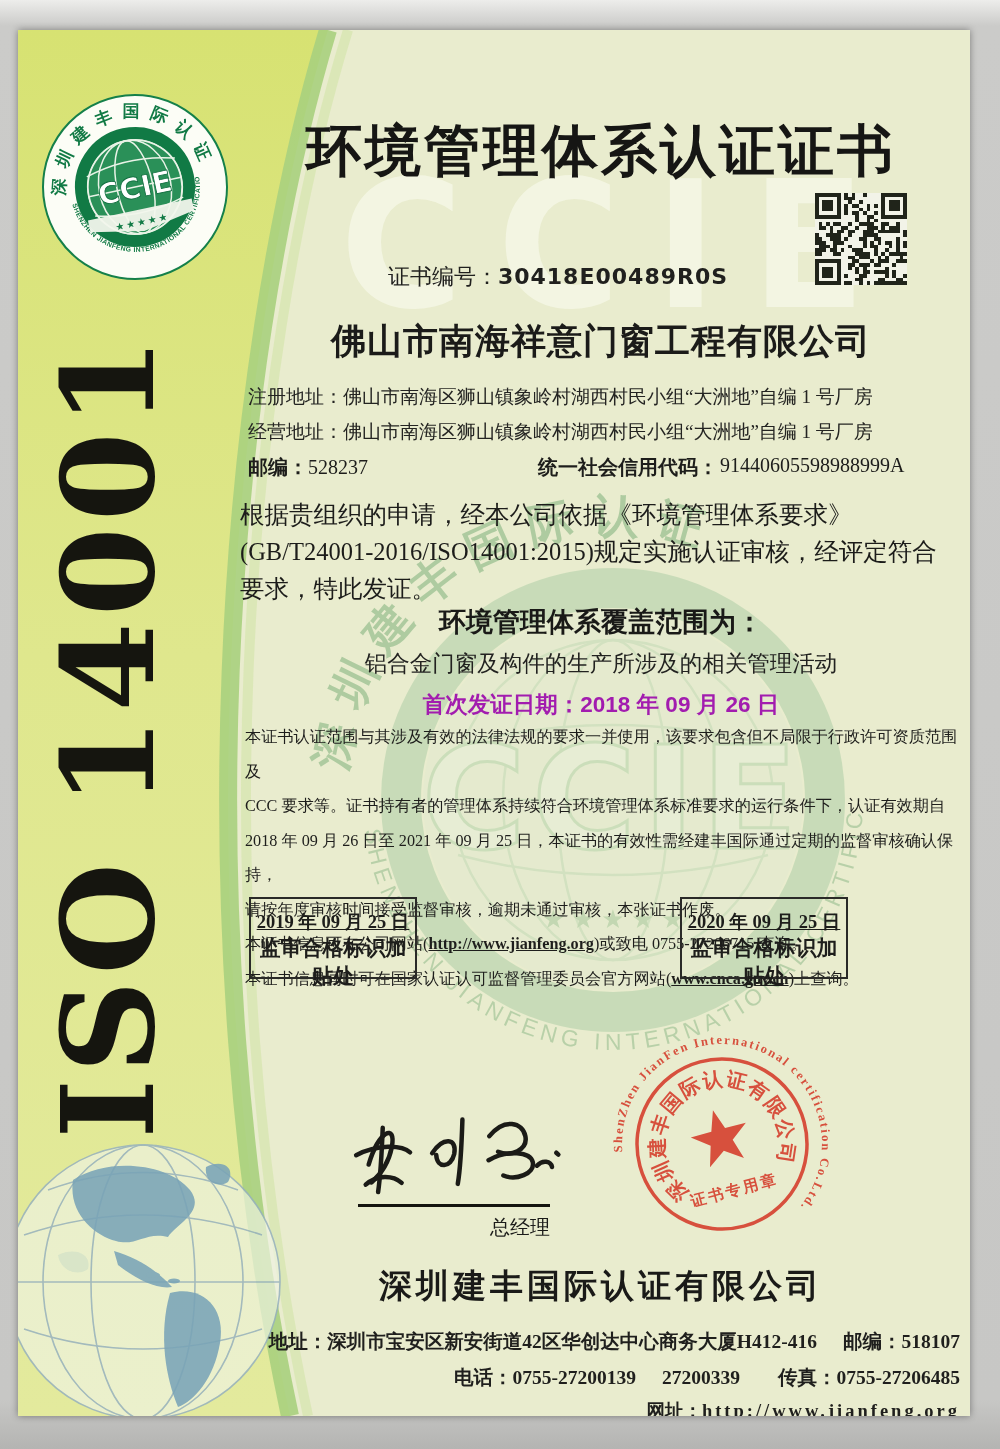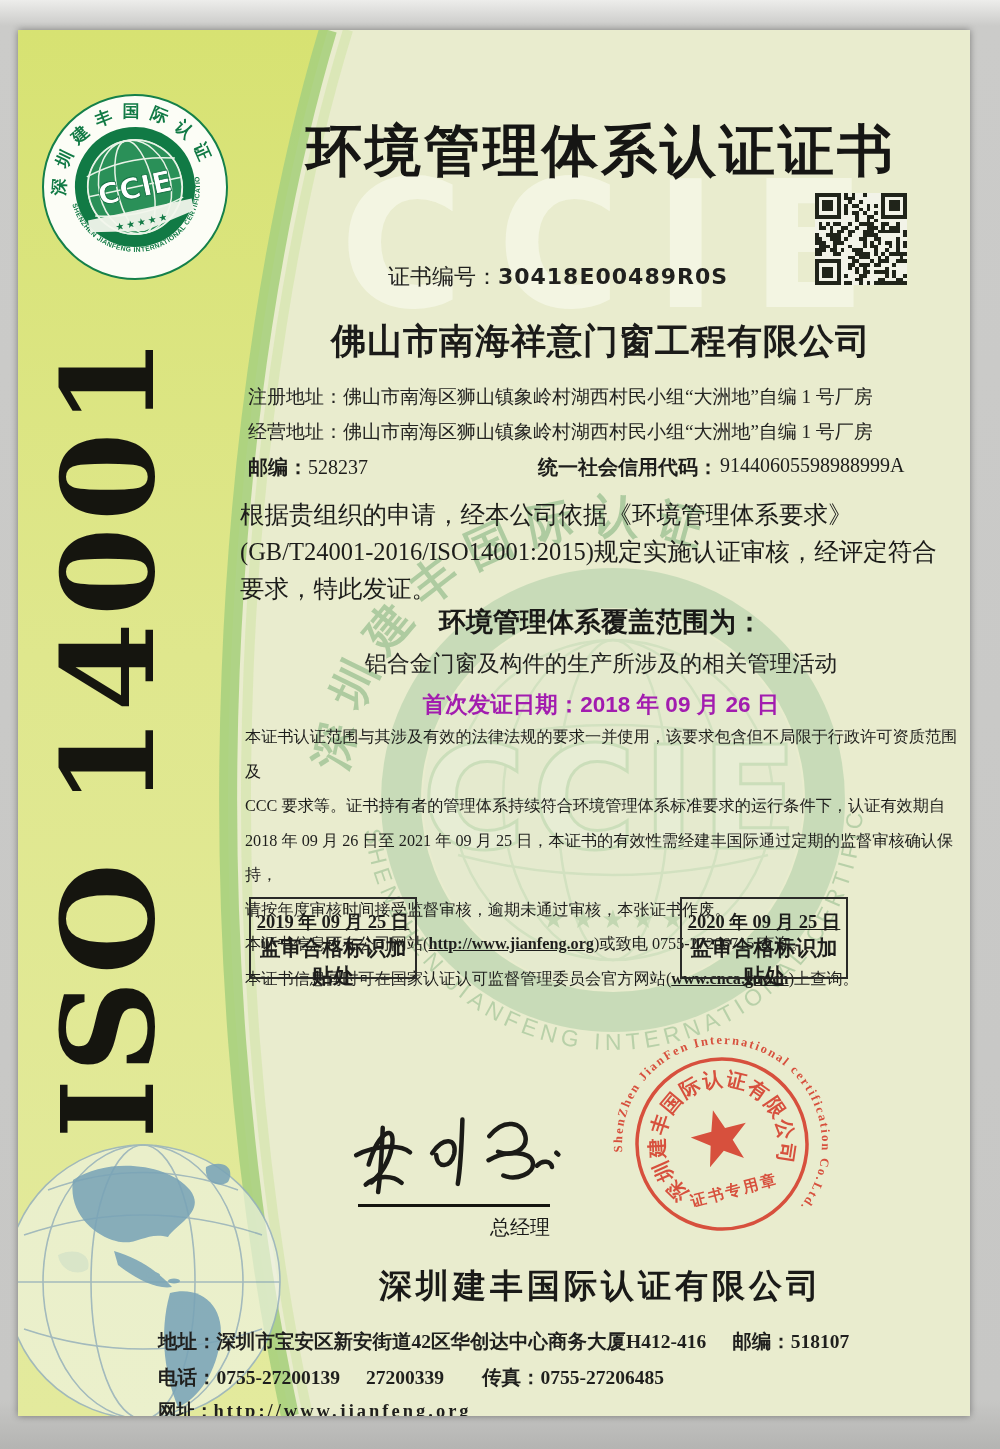--- a/index.html
+++ b/index.html
@@ -25,21 +25,21 @@
   .firstissue{top:659px;font-size:22.5px;font-weight:bold;font-family:"Liberation Sans",sans-serif;color:#a21caf;}
   .terms{left:227px;width:726px;font-size:16.2px;line-height:34.5px;color:#1e1e1c;top:690px;}
   .terms .u{font-weight:bold;text-decoration:underline;}
   .box{width:164px;height:78px;border:2.5px solid #2a2a28;top:867px;text-align:center;
        font-weight:bold;color:#1d1d1b;}
   .box .d{margin-top:10px;font-size:18.5px;text-decoration:underline;}
   .box .l{font-size:21px;}
   .sigline{left:340px;top:1174px;width:192px;height:2.5px;background:#15150f;}
   .sigtitle{left:340px;top:1184px;width:192px;text-align:right;font-size:20px;color:#1b1b19;}
   .issuer-name{top:1234px;font-size:33px;font-weight:bold;font-family:"Liberation Sans",sans-serif;letter-spacing:4px;color:#1a1a18;}
-  .issuer-line{left:140px;right:10px;text-align:left;font-size:19.5px;font-weight:bold;color:#1f1f1d;}
+  .issuer-line{left:140px;right:10px;text-align:right;font-size:19.5px;font-weight:bold;color:#1f1f1d;}
   .gap1{display:inline-block;width:26px;}
   .gap2{display:inline-block;width:38px;}
   .weburl{letter-spacing:3px;}
   
   .iso{left:-330px;top:620px;width:840px;height:170px;line-height:170px;text-align:center;
        transform:rotate(-90deg);font-size:128px;font-weight:bold;letter-spacing:6px;
        color:#15150f;font-family:"DejaVu Serif",serif;}
   
   .ccie-white{left:322px;top:118px;font-size:168px;font-weight:bold;letter-spacing:34px;
        font-family:"DejaVu Sans",sans-serif;color:rgba(252,254,242,.55);transform:scaleY(1.05);}

